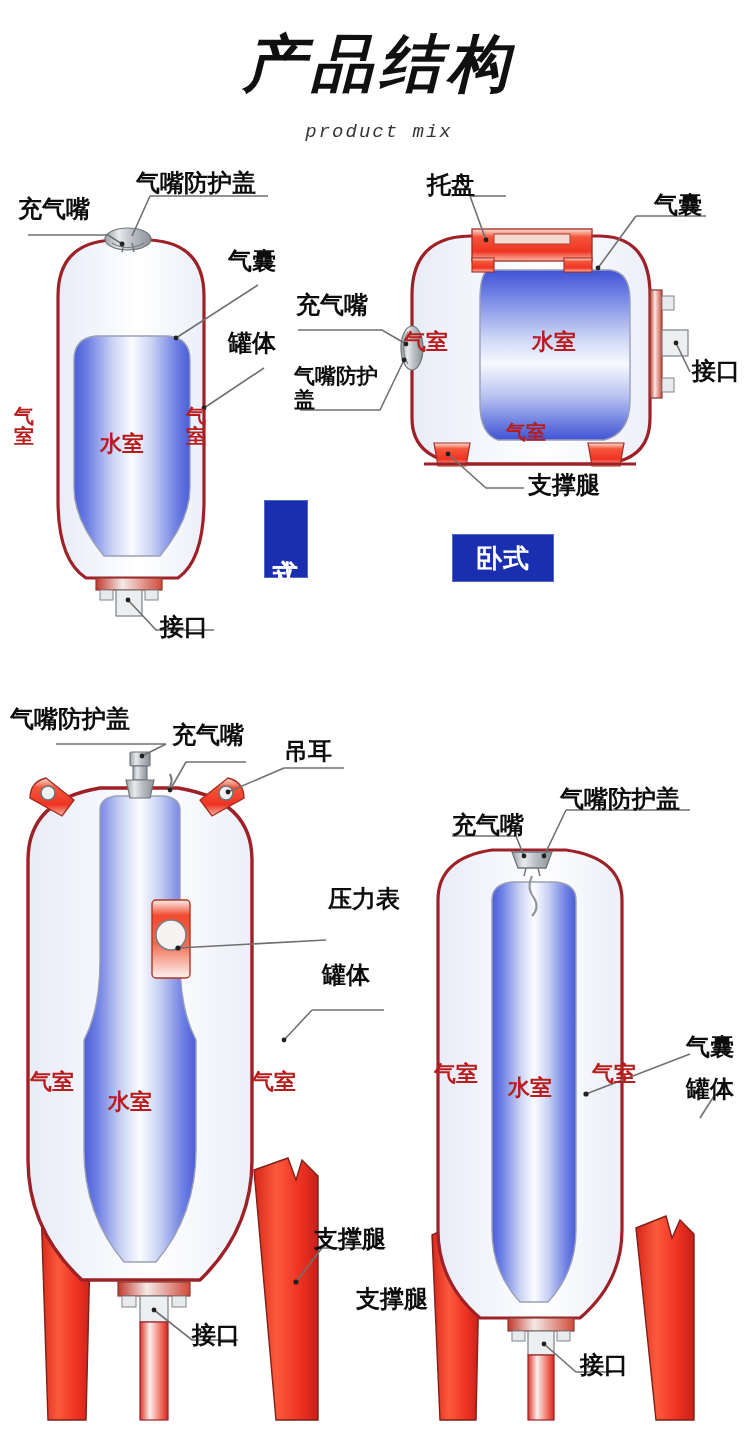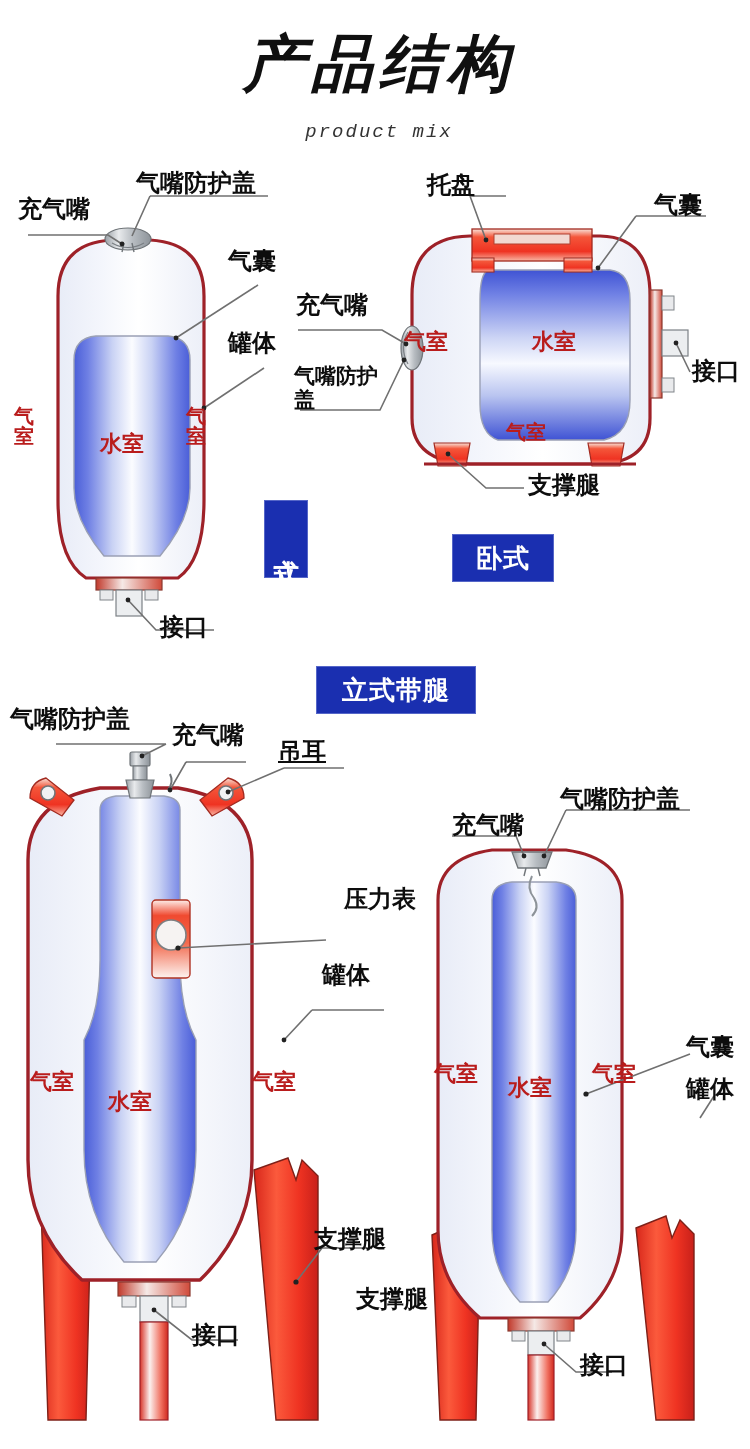--- a/index.html
+++ b/index.html
@@ -71,21 +71,21 @@
     text-align: center;
     line-height: 1.0;
   }
 
   
   .badge {
     position: absolute;
     background: #1a2fb0;
     color: #ffffff;
     border: 1px solid #5566c8;
-    font-family: Liberation Serif, serif;
+    font-family: Liberation Sans, sans-serif;
     font-weight: 700;
     display: flex;
     align-items: center;
     justify-content: center;
     letter-spacing: 1px;
   }
   .badge.vertical {
     writing-mode: vertical-rl;
     text-orientation: upright;
     font-size: 26px;
@@ -333,26 +333,25 @@
   <div class="lbl s24" style="left:654px; top:192px;">气囊</div>
   <div class="lbl s24" style="left:296px; top:292px;">充气嘴</div>
   <div class="lbl s21 wrap" style="left:294px; top:364px;">气嘴防护盖</div>
   <div class="rlbl s22" style="left:404px; top:330px;">气室</div>
   <div class="rlbl s20" style="left:506px; top:422px;">气室</div>
   <div class="rlbl s22" style="left:532px; top:330px;">水室</div>
   <div class="lbl s24" style="left:692px; top:358px;">接口</div>
   <div class="lbl s24" style="left:528px; top:472px;">支撑腿</div>
   <div class="badge horiz" style="left:452px; top:534px; width:76px; height:38px;">卧式</div>
 
-  <div class="badge horiz" style="left:316px; top:666px; width:134px; height:38px;">立式带腿</div>
 
   <div class="lbl s24" style="left:10px; top:706px;">气嘴防护盖</div>
   <div class="lbl s24" style="left:172px; top:722px;">充气嘴</div>
-  <div class="lbl s24" style="left:278px; top:738px;text-decoration:underline;">吊耳</div>
-  <div class="lbl s24" style="left:344px; top:886px;">压力表</div>
+  <div class="lbl s24" style="left:284px; top:738px;">吊耳</div>
+  <div class="lbl s24" style="left:328px; top:886px;">压力表</div>
   <div class="lbl s24" style="left:322px; top:962px;">罐体</div>
   <div class="rlbl s22" style="left:30px; top:1070px;">气室</div>
   <div class="rlbl s22" style="left:252px; top:1070px;">气室</div>
   <div class="rlbl s22" style="left:108px; top:1090px;">水室</div>
   <div class="lbl s24" style="left:314px; top:1226px;">支撑腿</div>
   <div class="lbl s24" style="left:192px; top:1322px;">接口</div>
 
   <div class="lbl s24" style="left:452px; top:812px;">充气嘴</div>
   <div class="lbl s24" style="left:560px; top:786px;">气嘴防护盖</div>
   <div class="lbl s24" style="left:686px; top:1034px;">气囊</div>

